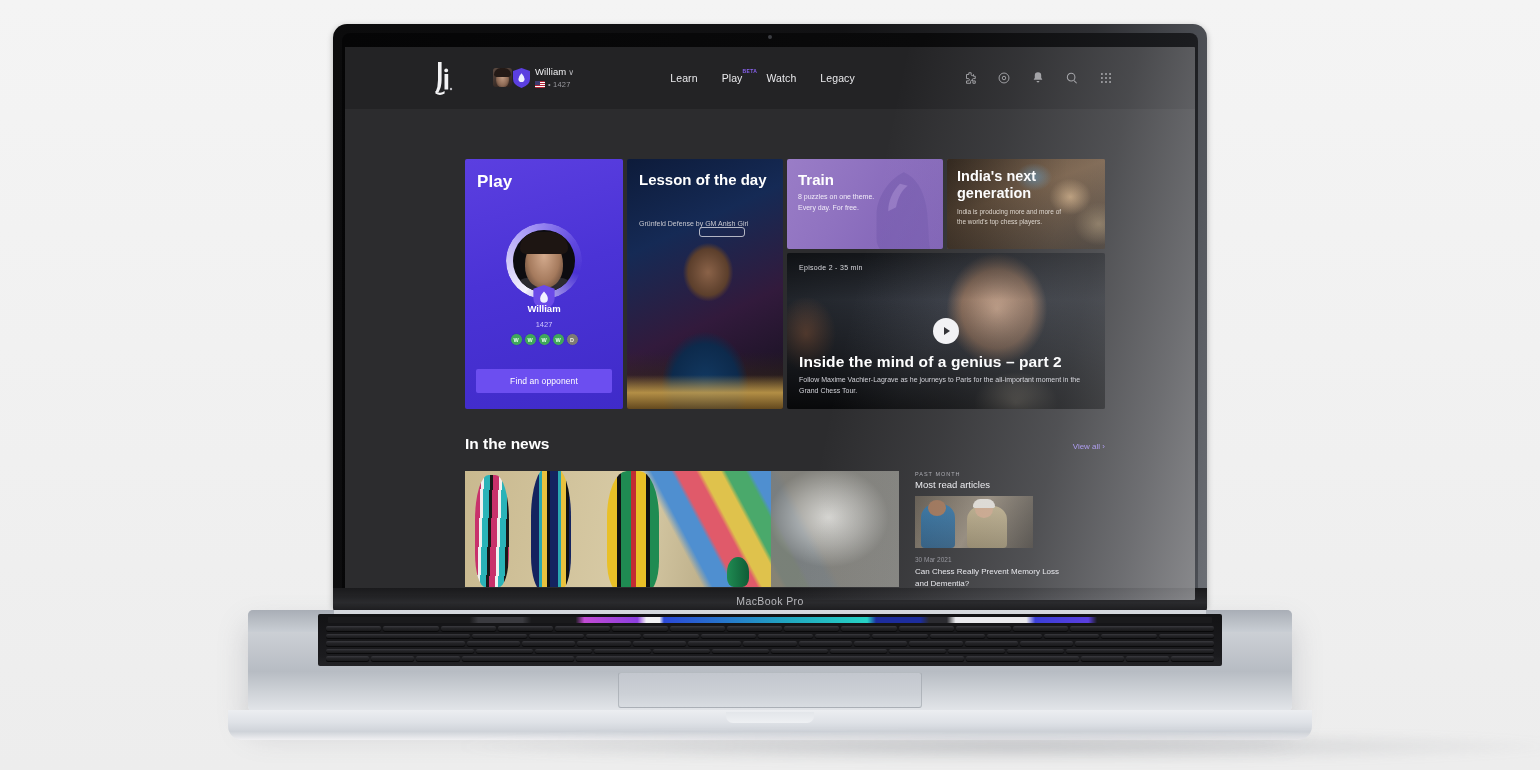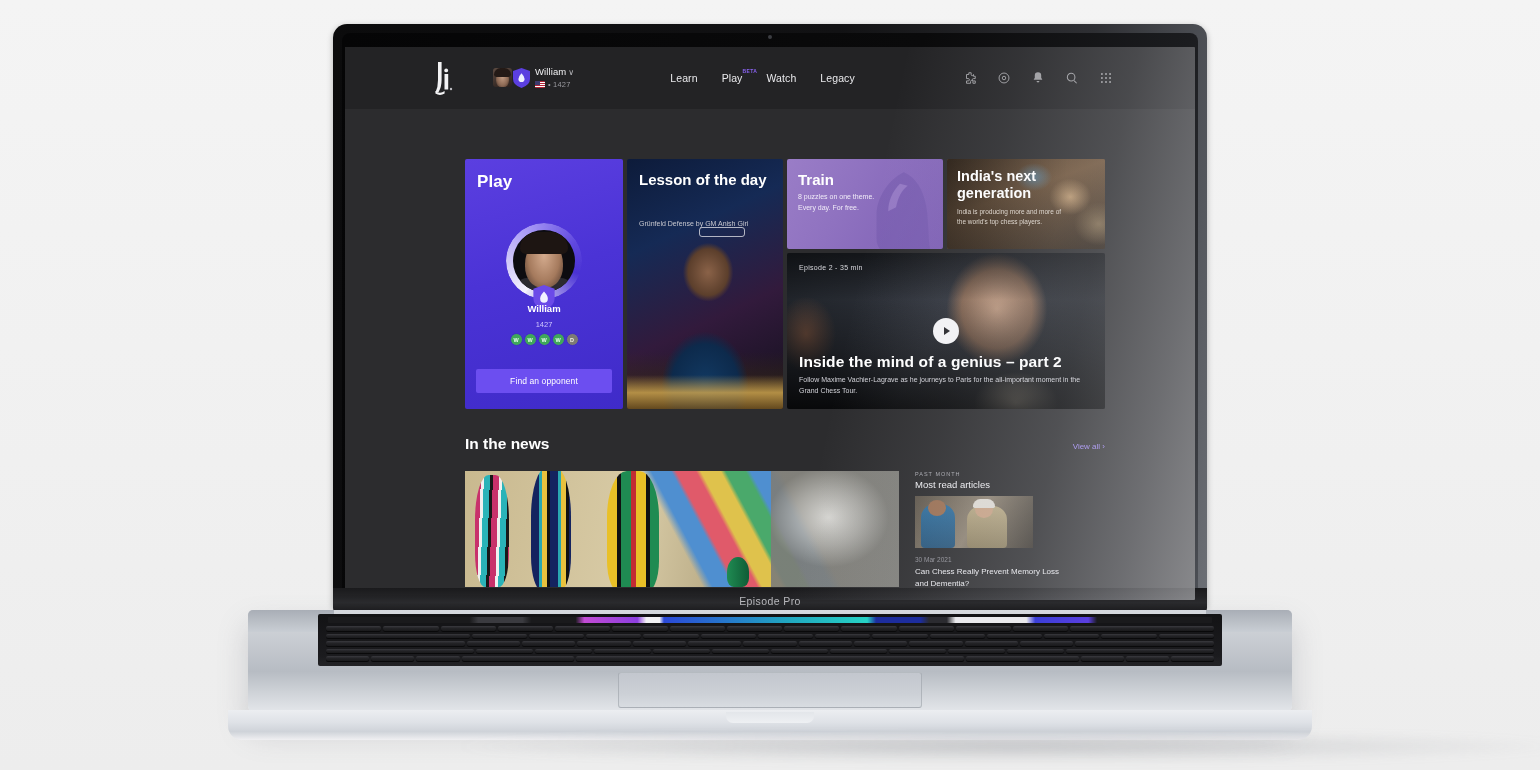--- a/index.html
+++ b/index.html
@@ -442,21 +442,21 @@
             <div class="title">Can Chess Really Prevent Memory Loss and Dementia?</div>
             <div class="excerpt">We spoke to Professor Fernand</div>
           </div>
 
         </div>
         <div class="glass"></div>
       </div>
     </div>
 
     <div class="chin">
-      <span>Episode Pro</span>
+      <span>MacBook Pro</span>
     </div>
 
     <div class="base">
       <div class="lipL"></div>
         <div class="lipR"></div>
       <div class="kbwell">
         <div class="touchbar"></div>
         <div class="keys">
           <div class="krow">
             <div class="key"></div>

